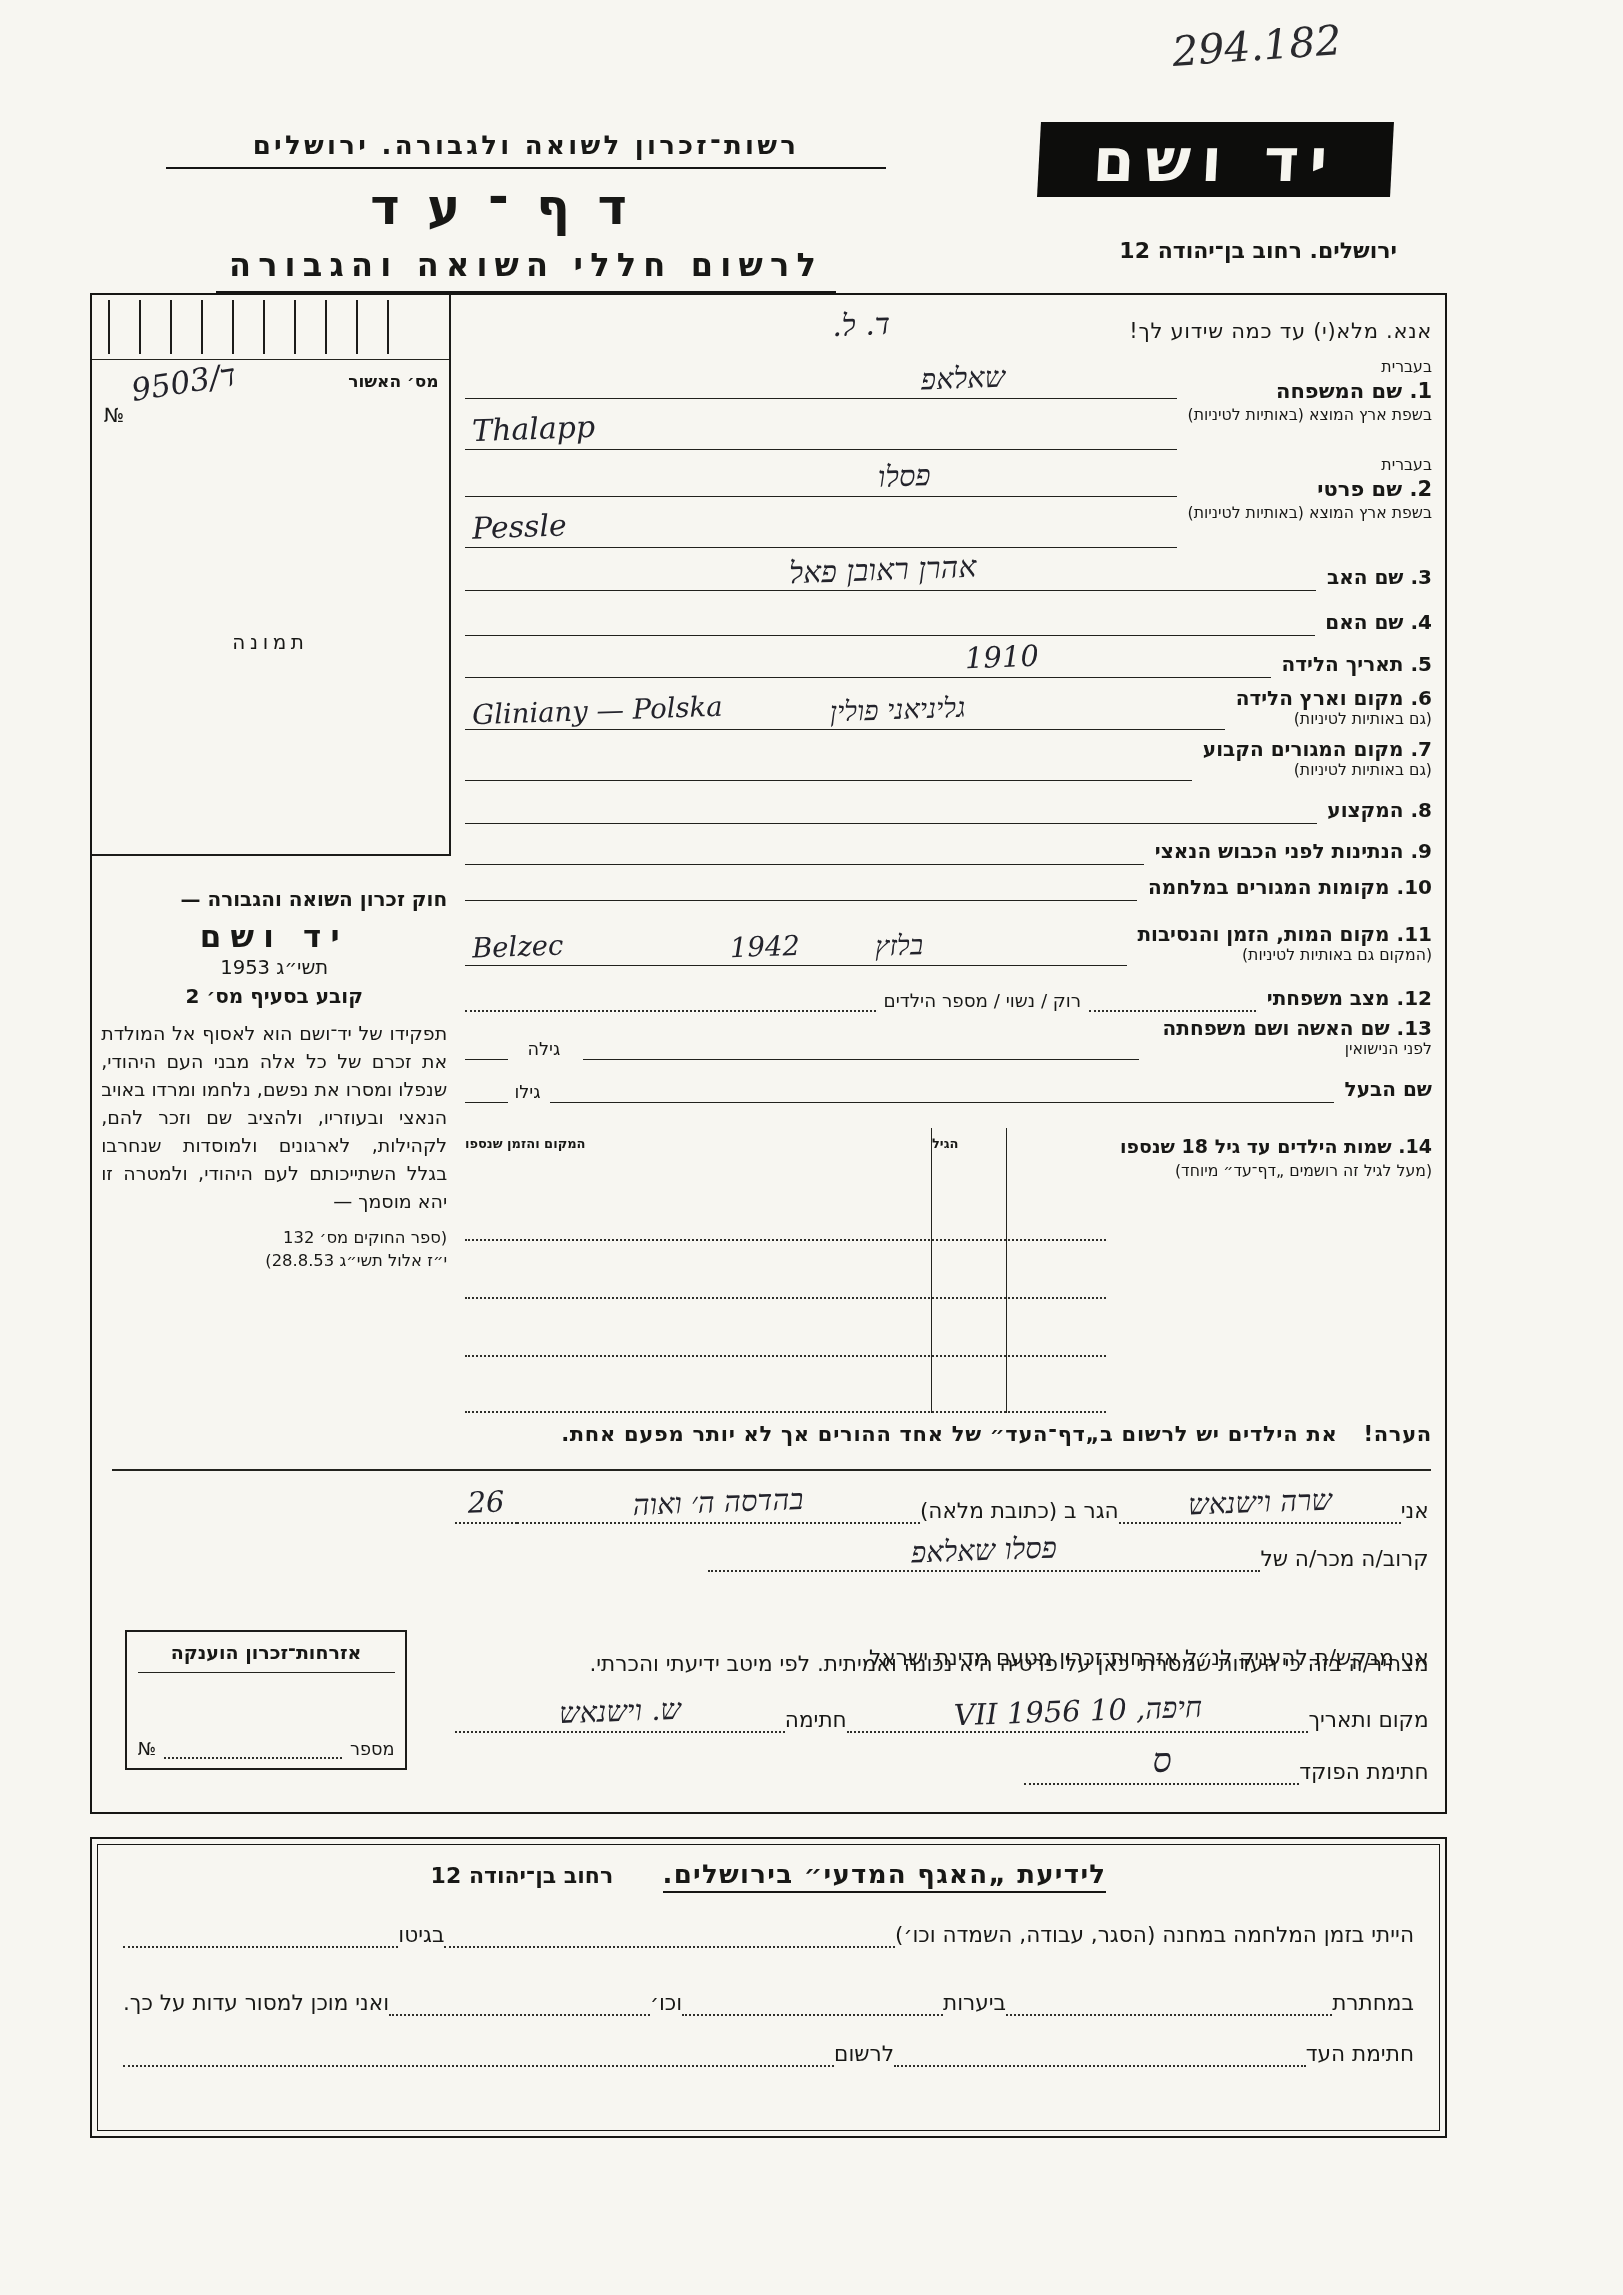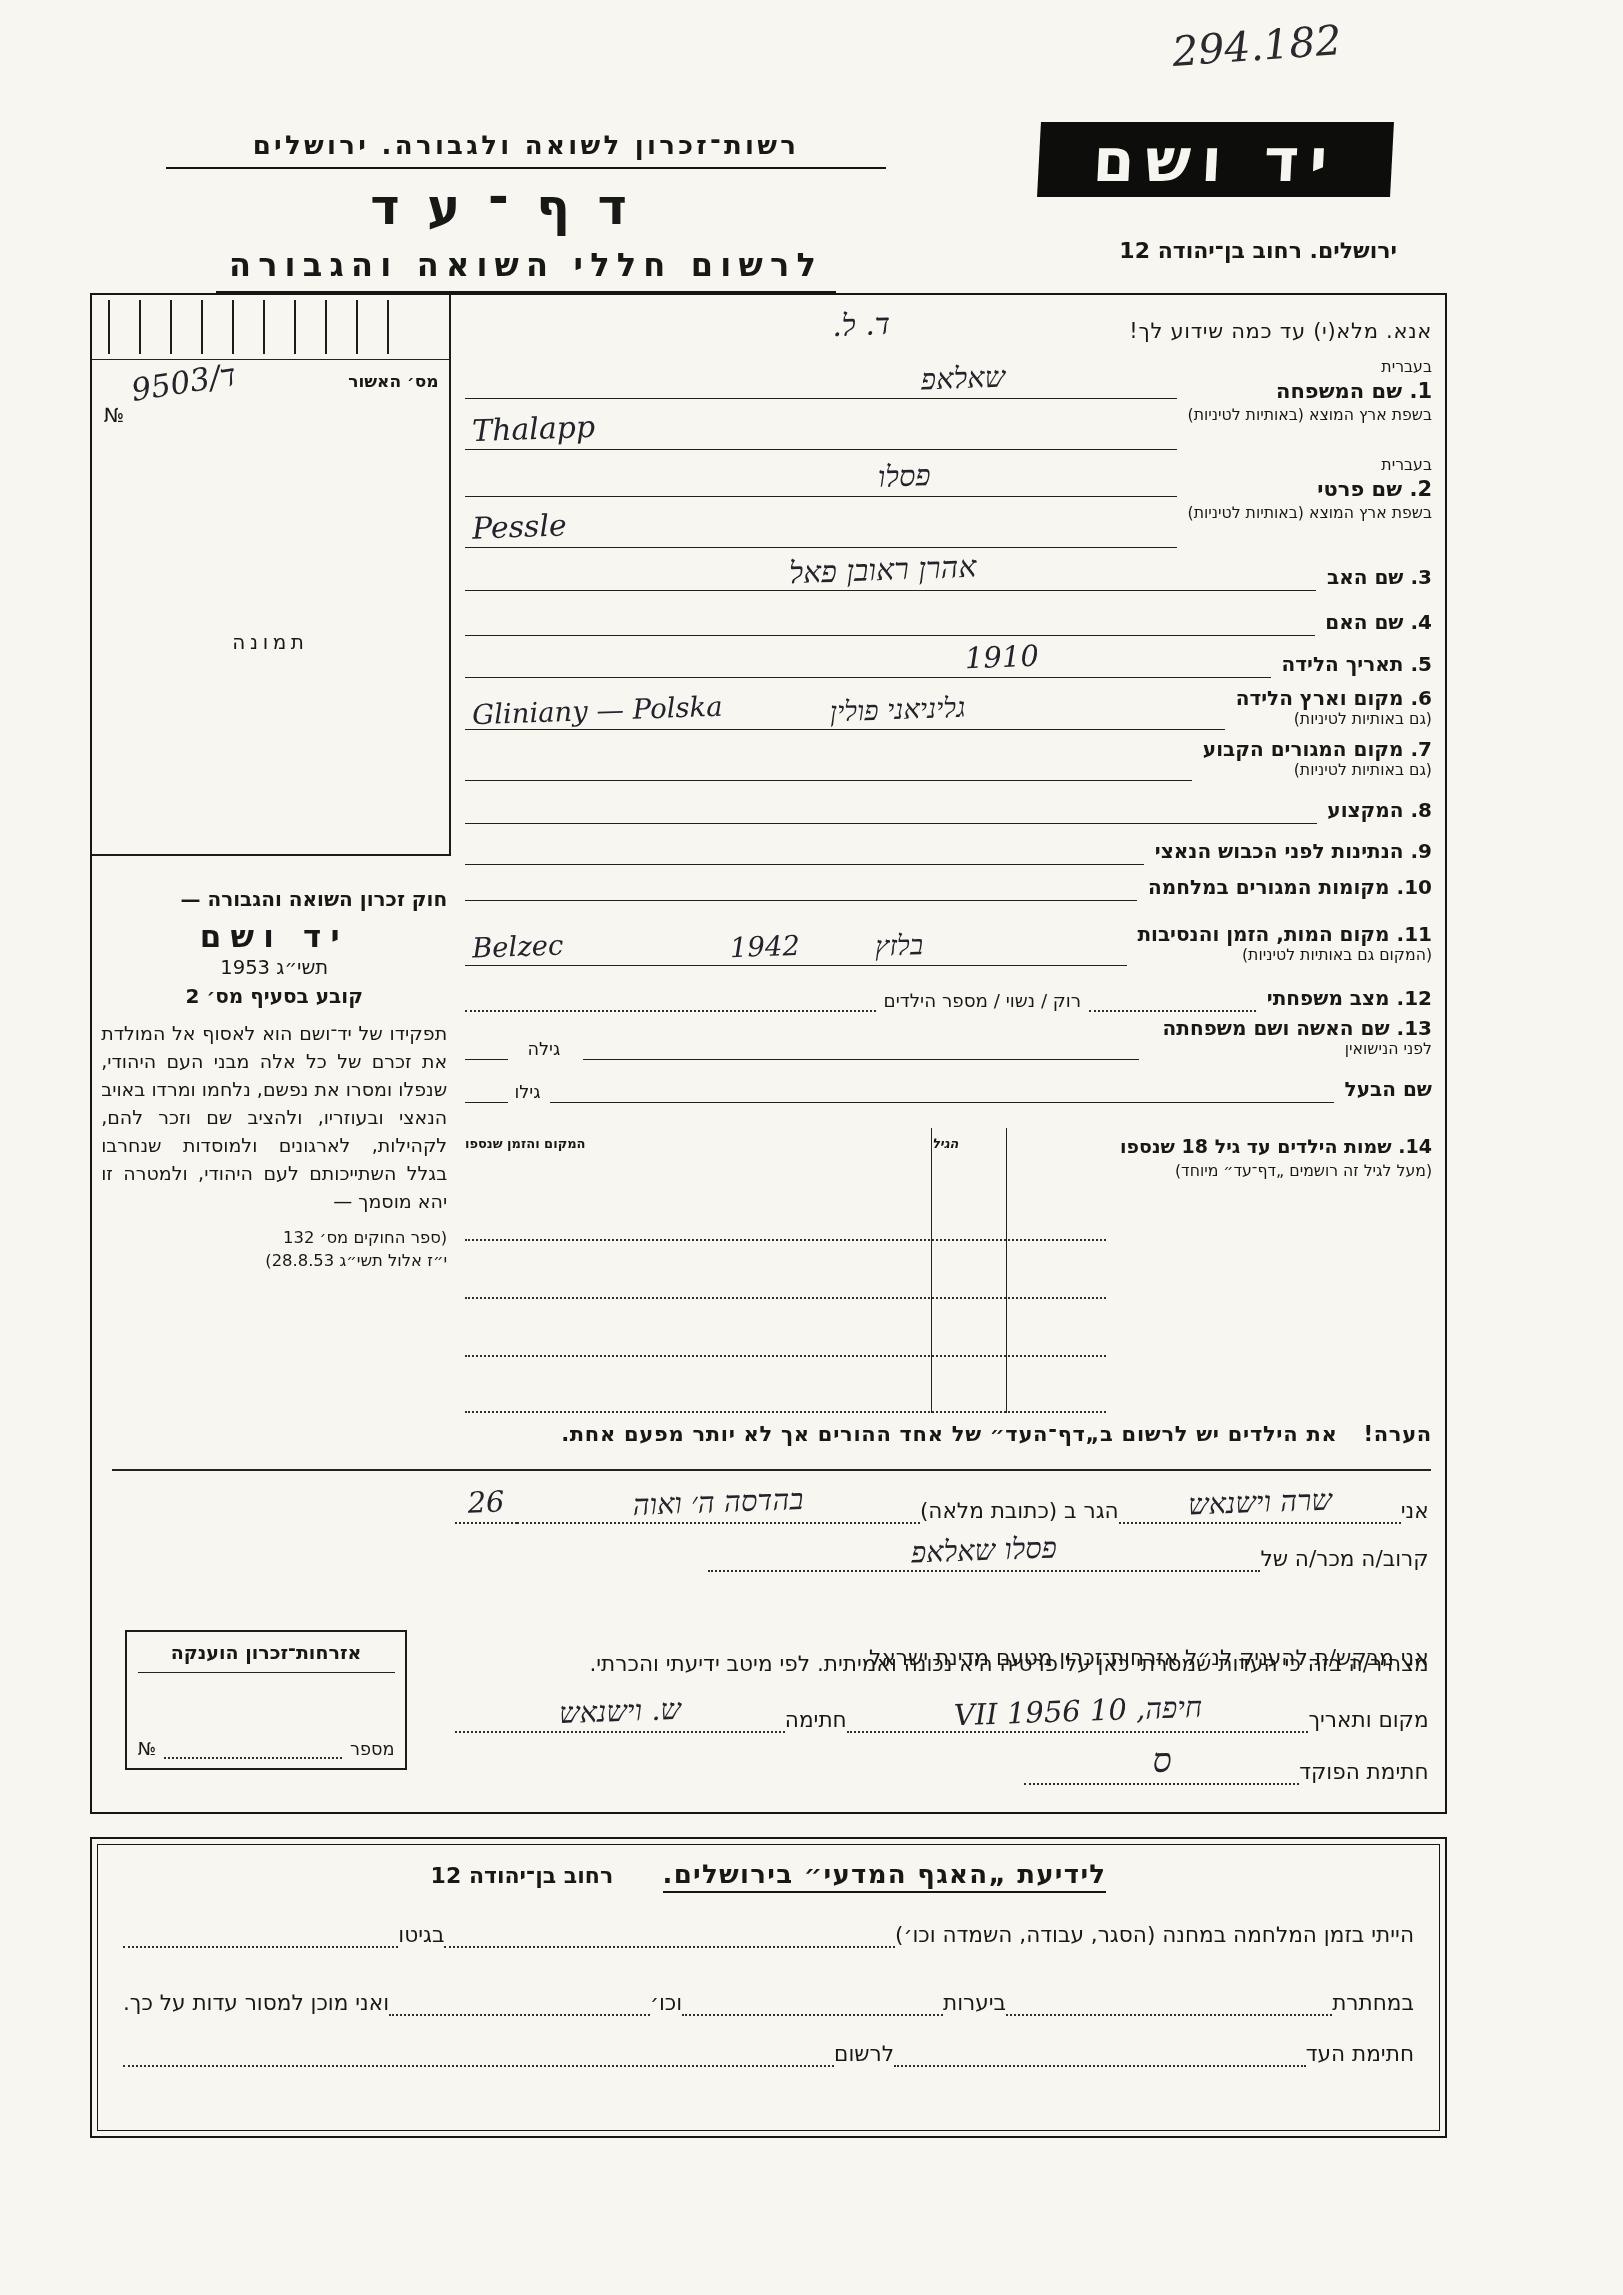--- a/index.html
+++ b/index.html
@@ -277,21 +277,21 @@
     </div>
 
     <div class="f14-label">
       <div class="l1"><span>14.</span> <span>שמות הילדים עד גיל 18 שנספו</span></div>
       <div class="l2">(מעל לגיל זה רושמים „דף־עד״ מיוחד)</div>
     </div>
 
     <div class="child-table">
       <div class="ct-vline" style="right:99px;"></div>
       <div class="ct-vline" style="right:174px;"></div>
-      <span class="ct-head" style="right:99px; width:75px;font-style:italic;">הגיל</span>
+      <span class="ct-head" style="right:99px; width:75px;">הגיל</span>
       <span class="ct-head" style="right:174px; left:0;">המקום והזמן שנספו</span>
       <div class="ct-dots" style="top:111px;"></div>
       <div class="ct-dots" style="top:169px;"></div>
       <div class="ct-dots" style="top:227px;"></div>
       <div class="ct-dots" style="top:283px;"></div>
     </div>
 
     <div class="note-row">
       <span>הערה!</span>
       <span style="font-weight:700;">את הילדים יש לרשום ב„דף־העד״ של אחד ההורים אך לא יותר מפעם אחת.</span>

